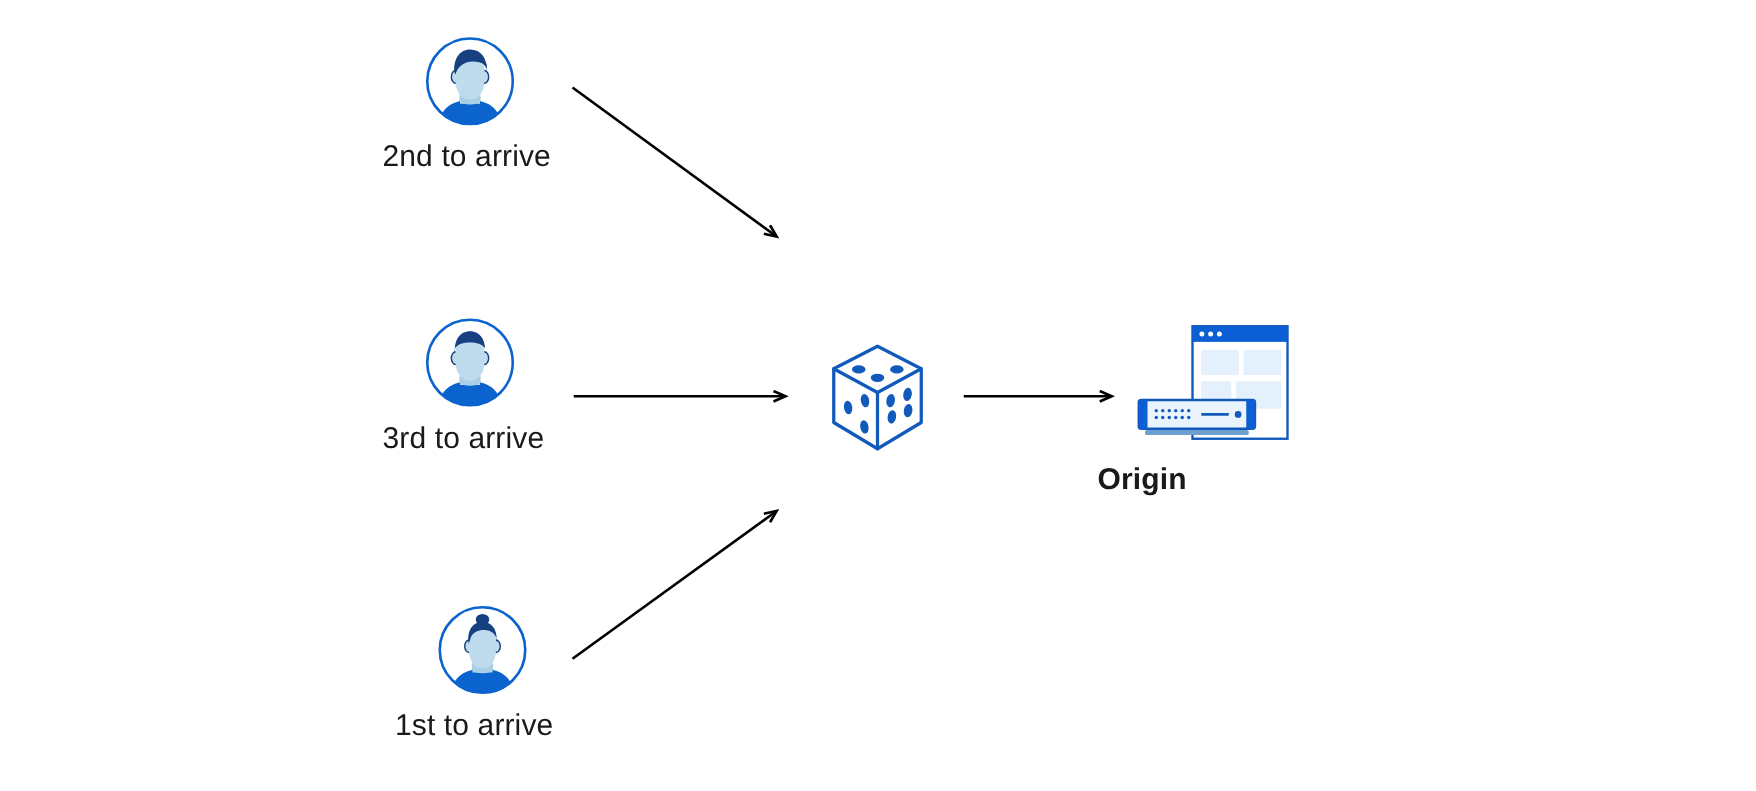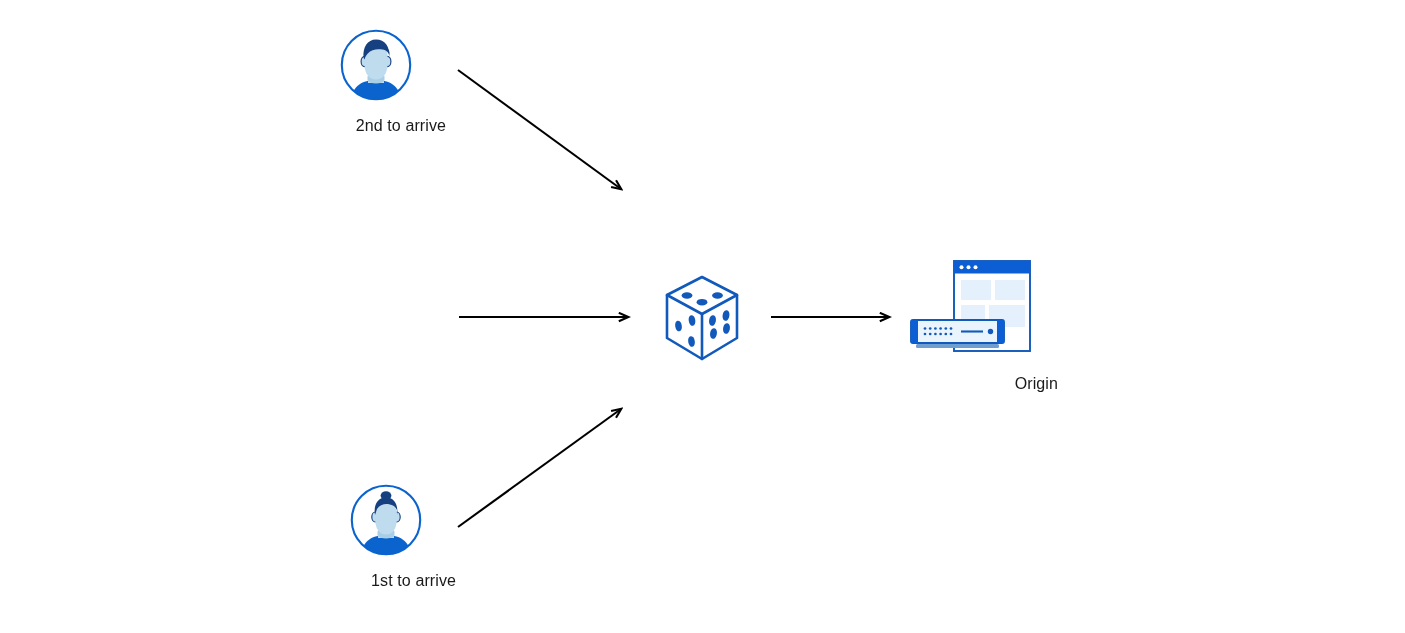--- a/index.html
+++ b/index.html
@@ -24,22 +24,22 @@
     position: absolute;
   }
   .avatar-node { width: 140px; }
   .avatar-wrap {
     width: 74px;
     height: 74px;
     margin: 0 auto;
     display: block;
   }
   .node-label {
-    text-align: right;
-    font-size: 16px;
+    text-align: left;
+    font-size: 24px;
     color: #1a1a1a;
     font-family: "Liberation Sans", sans-serif;
     letter-spacing: 0.1px;
     line-height: 24px;
     white-space: nowrap;
     margin-top: 12px;
   }
   .origin-node { width: 180px; }
   .origin-wrap {
     width: 130px;
@@ -98,20 +98,44 @@
           <path d="M24.6 30 C23.4 19.5 28.5 11.5 37 11.5 C46 11.5 50.8 18.5 50.3 28.5
                    C49.9 24.5 47.5 22.4 43.5 21.6 C38 20.5 32.5 21.5 28.8 25.4
                    C27 27.3 25.9 29.2 25.6 31.5 Z" fill="#16407f"></path>
           <path d="M44.5 19.8 C48.6 21.2 50.4 24.4 50.4 28.8 L50.4 24 C50 21.2 47.8 19.8 44.5 19.8 Z" fill="#16407f"></path>
         </g>
       </svg>
     </div>
     <div class="node-label">2nd to arrive</div>
   </div>
 
+  <div class="node avatar-node" style="left:306px; top:253px;">
+    <div class="avatar-wrap">
+      <svg viewBox="0 0 74 74" width="74" height="74">
+        <defs>
+          <clipPath id="clipB">
+              <circle cx="37" cy="37" r="34.2"></circle>
+            </clipPath>
+        </defs>
+        <circle cx="37" cy="37" r="34.2" fill="#ffffff" stroke="#0b63ce" stroke-width="2.1"></circle>
+        <g clip-path="url(#clipB)">
+          <path d="M11.5 74 C12.5 58.5 23 52 37 52 C51 52 61.5 58.5 62.5 74 Z" fill="#0b63ce"></path>
+          <path d="M29 45 L29 55 L45 55 L45 45 Z" fill="#bfdcef"></path>
+          <path d="M28.5 52.5 C31 56.5 43 56.5 45.5 52.5 L45.5 48 L28.5 48 Z" fill="#a9cfe6"></path>
+          <ellipse cx="25.6" cy="33.5" rx="3.5" ry="5.1" fill="#bfdcef" stroke="#16407f" stroke-width="1.15"></ellipse>
+          <ellipse cx="48.4" cy="33.5" rx="3.5" ry="5.1" fill="#bfdcef" stroke="#16407f" stroke-width="1.15"></ellipse>
+          <path d="M25.5 28 C25.5 17.5 31 13 37 13 C43 13 48.5 17.5 48.5 28 L48.5 36.5
+                   C48.5 46 43.5 51.5 37 51.5 C30.5 51.5 25.5 46 25.5 36.5 Z" fill="#bfdcef"></path>
+          <path d="M25 29.5 C24 19 29 12 37 12 C45 12 50 19 49 29.5 L49 25.5
+                   C46.5 22.3 42.5 21 37 21 C31.5 21 27.5 22.3 25 25.5 Z" fill="#16407f"></path>
+        </g>
+      </svg>
+    </div>
+    <div class="node-label">3rd to arrive</div>
+  </div>
 
   <div class="node avatar-node" style="left:316px; top:483px;">
     <div class="avatar-wrap">
       <svg viewBox="0 0 74 74" width="74" height="74">
         <defs>
           <clipPath id="clipC">
               <circle cx="37" cy="37" r="34.2"></circle>
             </clipPath>
         </defs>
         <circle cx="37" cy="37" r="34.2" fill="#ffffff" stroke="#0b63ce" stroke-width="2.1"></circle>
@@ -190,16 +214,16 @@
             <circle cx="32.4" cy="76" r="1.35"></circle>
               <circle cx="37.6" cy="76" r="1.35"></circle>
             <circle cx="42.8" cy="76" r="1.35"></circle>
               <circle cx="48" cy="76" r="1.35"></circle>
           </g>
           <line x1="58" y1="73.5" x2="80" y2="73.5" stroke="#1159bb" stroke-width="2.1"></line>
           <circle cx="87.5" cy="73.5" r="2.7" fill="#1159bb"></circle>
         </g>
       </svg>
     </div>
-    <div class="node-label" style="margin-top:14px;">Origin</div>
+    <div class="node-label" style="margin-top:14px;font-weight:bold;">Origin</div>
   </div>
 
 </div>
 
 </body></html>

